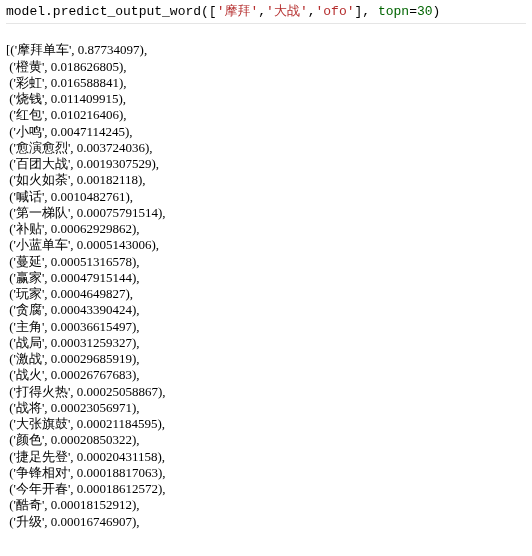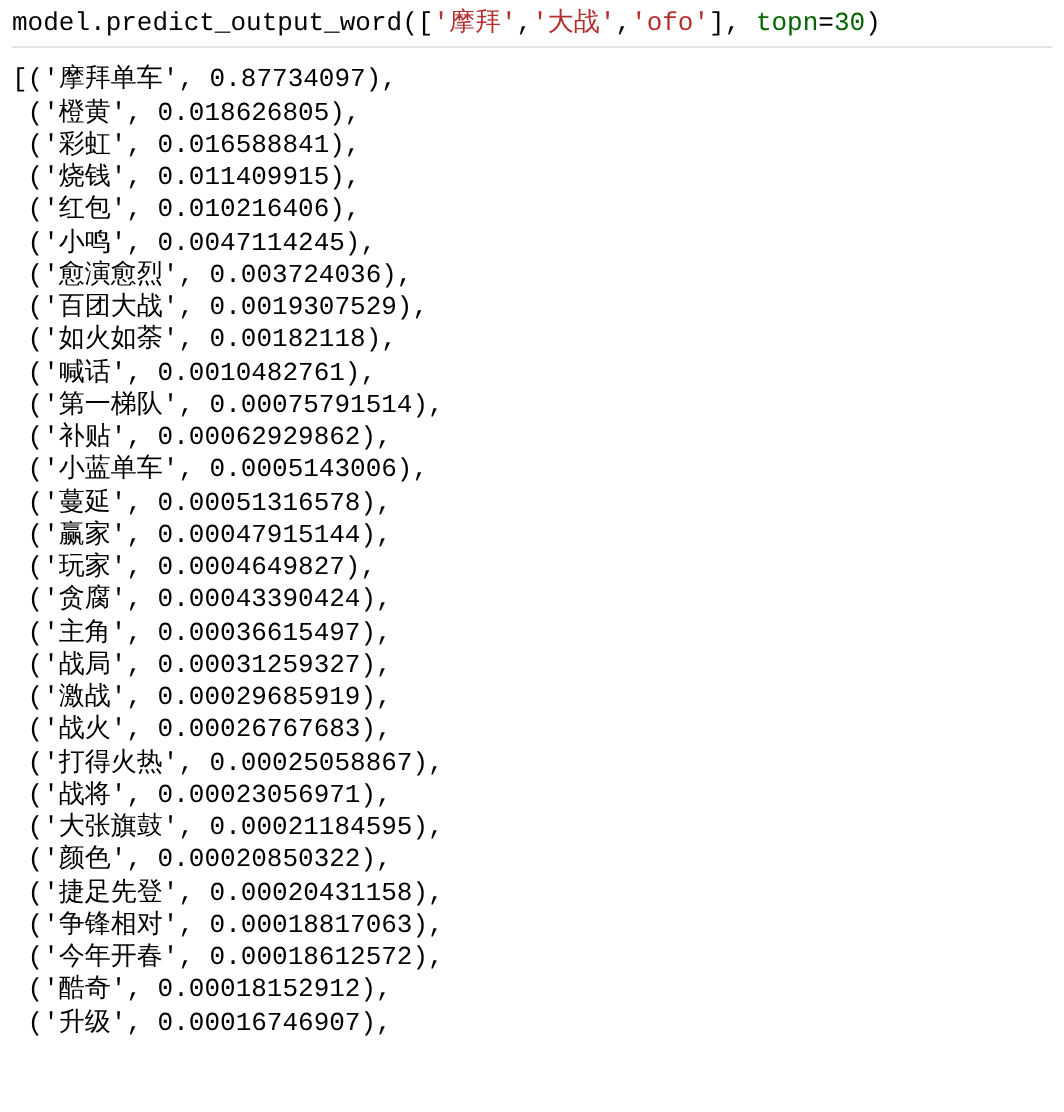--- a/index.html
+++ b/index.html
@@ -7,33 +7,33 @@
     padding: 4px 6px;
     font-family: Consolas, "Courier New", monospace;
     font-size: 13px;
     line-height: 1.25;
     background: #fff;
     color: #000;
     width: 532px;
     box-sizing: border-box;
   }
   .input-line {
-    margin-bottom: 8px;
+    margin-bottom: 18px;
     border-bottom: 1px solid #e5e5e5;
     padding-bottom: 3px;
   }
   .method { color: #000; }
   .paren, .punct { color: #000; }
   .str { color: #b52e2e; }
   .kw { color: #006400; }
   .eq { color: #000; }
   .num { color: #006400; }
   .output {
     white-space: pre;
-    font-family: Liberation Mono, monospace;
+    font-family: Liberation Serif, serif;
   }
   .tuple-line { display: block; }
 </style>
 </head>
 <body>
 
 <div class="input-line">
   <span>model</span><span class="punct">.</span><span class="method">predict_output_word</span><span class="paren">([</span><span class="str">'摩拜'</span><span class="punct">,</span><span class="str">'大战'</span><span class="punct">,</span><span class="str">'ofo'</span><span class="paren">],</span><span> </span><span class="kw">topn</span><span class="eq">=</span><span class="num">30</span><span class="paren">)</span>
 </div>
 

